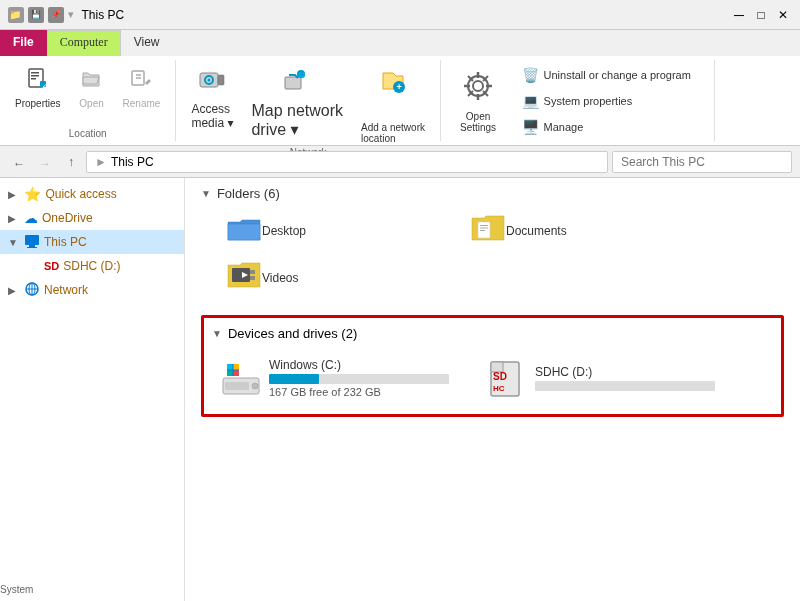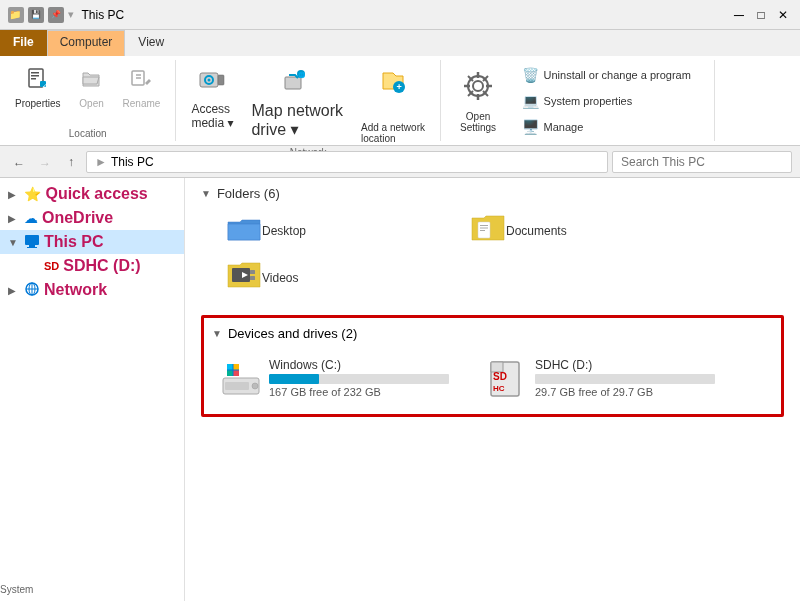--- a/index.html
+++ b/index.html
@@ -27,28 +27,29 @@
     }
     .ribbon-tab {
       padding: 4px 12px;
       font-size: 12px;
       cursor: pointer;
       border: 1px solid transparent;
       border-bottom: none;
       color: #333;
     }
     .ribbon-tab.active {
-      background: #fdba74;
+      background: #bef264;
       border: 1px solid #ccc;
       border-bottom: none;
       color: #333;
       font-weight: normal;
+      font-family: Liberation Serif, serif;
     }
     .ribbon-tab.file-tab {
-      background: #a16207;
+      background: #be185d;
       color: white;
       font-weight: bold;
     }
 
     
     .ribbon {
       background: white;
       border-bottom: 1px solid #ccc;
       display: flex;
       padding: 4px 0;
@@ -165,21 +166,21 @@
       align-items: center;
       padding: 3px 8px;
       cursor: pointer;
       font-size: 12px;
       gap: 4px;
       height: 24px;
     }
     .sidebar-item.selected { background: #cce8ff; }
     .sidebar-item .expand-arrow { width: 12px; font-size: 10px; color: #666; flex-shrink: 0; }
     .sidebar-item .item-icon { font-size: 14px; flex-shrink: 0; }
-    .sidebar-item .item-label { font-size: 16px; color: #be185d; font-weight: bold; }
+    .sidebar-item .item-label { font-size: 12px; color: #a16207; }
 
     
     .content {
       flex: 1;
       padding: 8px 16px;
       overflow-y: auto;
       background: white;
     }
     .section-header {
       display: flex;
@@ -542,19 +543,18 @@
 
               <text x="10" y="26" font-size="10" font-weight="bold" fill="#cc0000">SD</text>
               <text x="10" y="37" font-size="8" font-weight="bold" fill="#cc0000">HC</text>
             </svg>
           </div>
           <div class="drive-info">
             <div class="drive-name">SDHC (D:)</div>
             <div class="drive-bar-container">
               <div class="drive-bar-fill" style="width:0%;"></div>
             </div>
-            <div class="drive-free">29.7 GB free of 29.7 GB</div>
           </div>
         </div>
       </div>
     </div>
   </div>
 </div>
 
 </body></html>

